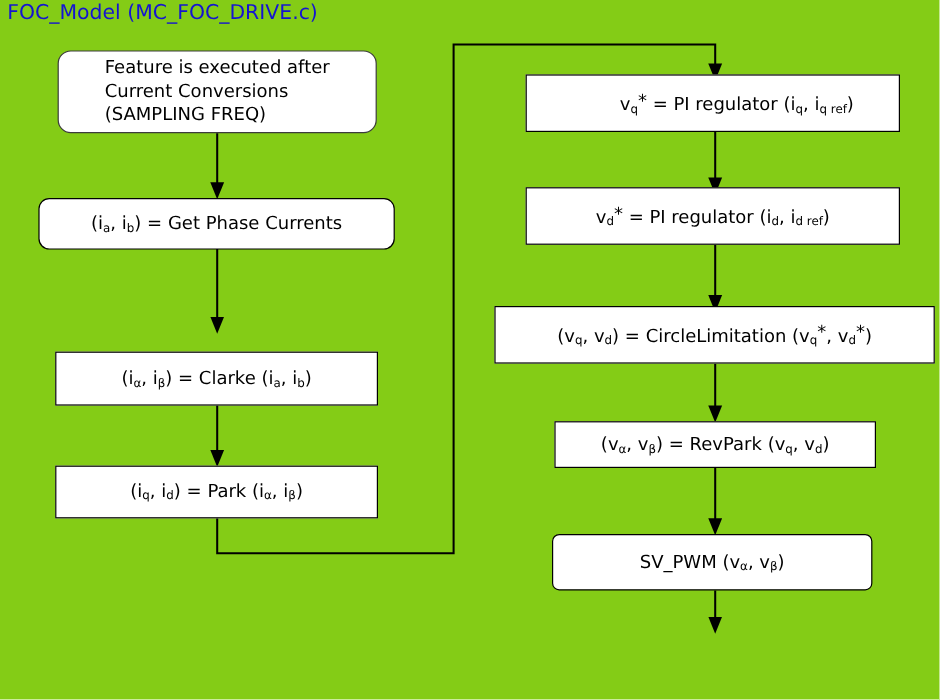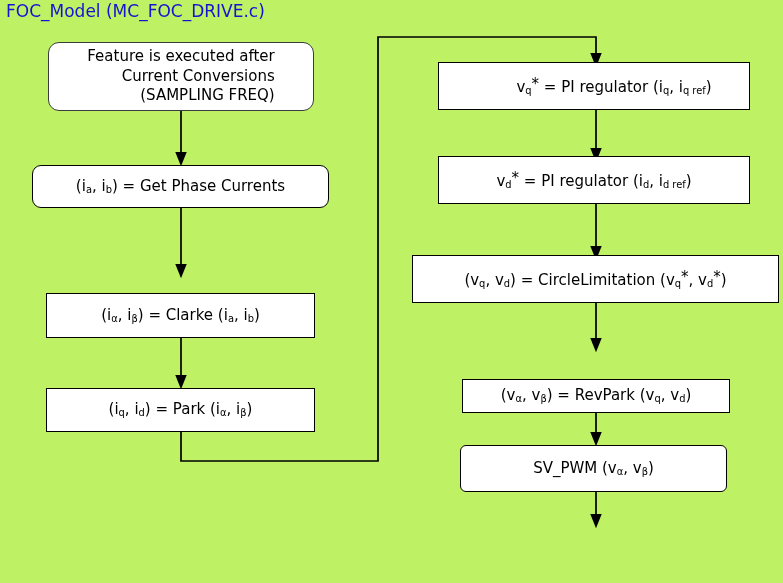--- a/index.html
+++ b/index.html
@@ -5,21 +5,21 @@
 <style>
   html, body {
     margin: 0;
     padding: 0;
     background: #ffffff;
   }
   #canvas {
     position: relative;
     width: 783px;
     height: 583px;
-    background: #bef264;
+    background: #84cc16;
     font-family: "DejaVu Sans", sans-serif;
     overflow: hidden;
   }
   #title {
     position: absolute;
     left: 6px;
     top: 1px;
     font-size: 17px;
     color: #1414d2;
     font-family: "DejaVu Sans", sans-serif;
@@ -27,21 +27,21 @@
     letter-spacing: 0px;
   }
   .node {
     position: absolute;
     box-sizing: border-box;
     border: 1.6px solid #000000;
     background: #ffffff;
     display: flex;
     align-items: center;
     justify-content: center;
-    text-align: right;
+    text-align: left;
     font-size: 15px;
     color: #000000;
     line-height: 1.30;
     font-family: "DejaVu Sans", sans-serif;
   }
   .node.rounded {
     border-radius: 11px;
     border-color: #3c3c3c;
   }
   .node .txt { display: block; padding: 0 4px; }
@@ -129,21 +129,21 @@
       v<sub>d</sub><span class="sup-star">*</span> = PI regulator (i<sub>d</sub>, i<sub>d ref</sub>)
     </span>
   </div>
 
   <div class="node" style="left:412px; top:255px; width:367px; height:48px;">
     <span class="txt">
       (v<sub>q</sub>, v<sub>d</sub>) = CircleLimitation (v<sub>q</sub><span class="sup-star">*</span>, v<sub>d</sub><span class="sup-star">*</span>)
     </span>
   </div>
 
-  <div class="node" style="left:462px; top:351px; width:268px; height:34px;margin-top:28px;">
+  <div class="node" style="left:462px; top:351px; width:268px; height:39px;">
     <span class="txt">
       (v<sub>α</sub>, v<sub>β</sub>) = RevPark (v<sub>q</sub>, v<sub>d</sub>)
     </span>
   </div>
 
   <div class="node" style="left:460px; top:445px; width:267px; height:47px;border-radius:6px;">
     <span class="txt">
       SV_PWM (v<sub>α</sub>, v<sub>β</sub>)
     </span>
   </div>

